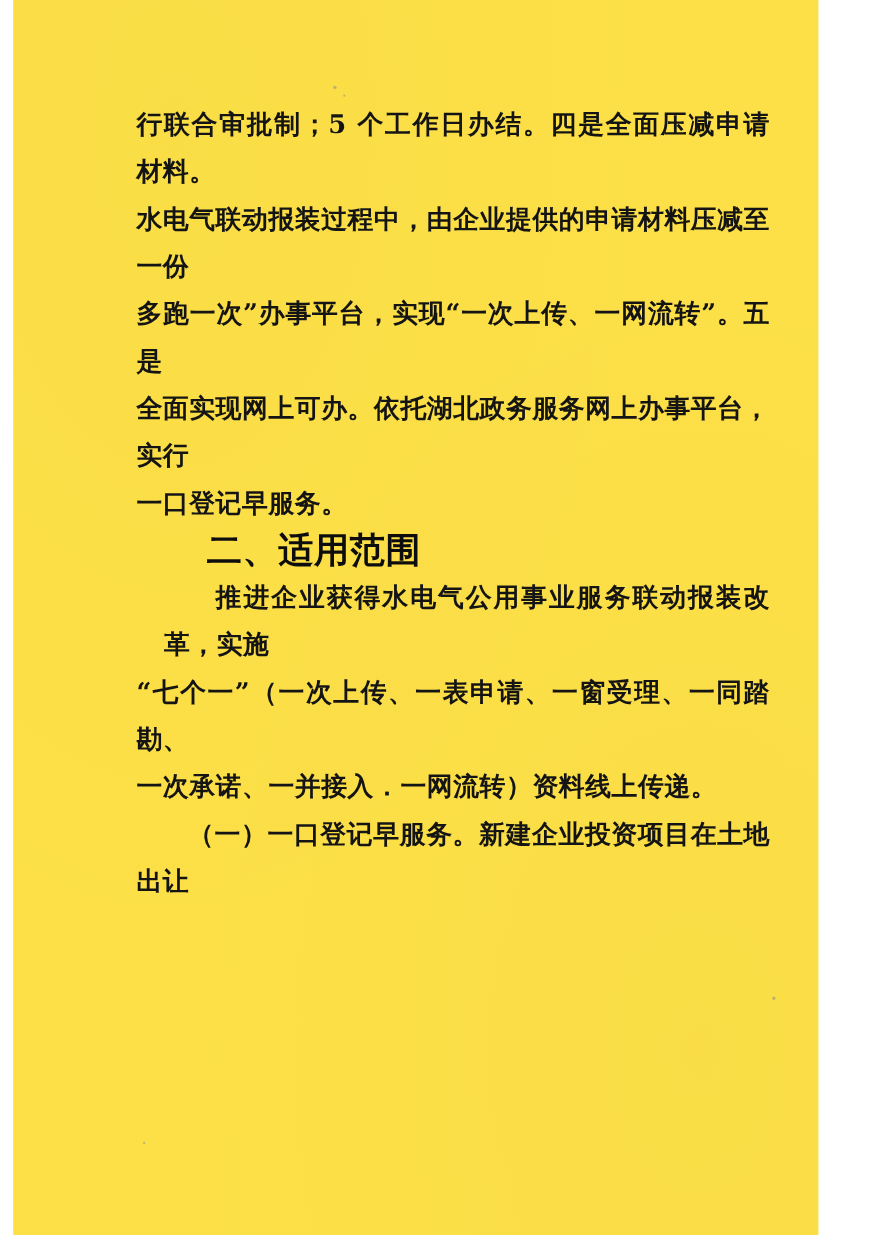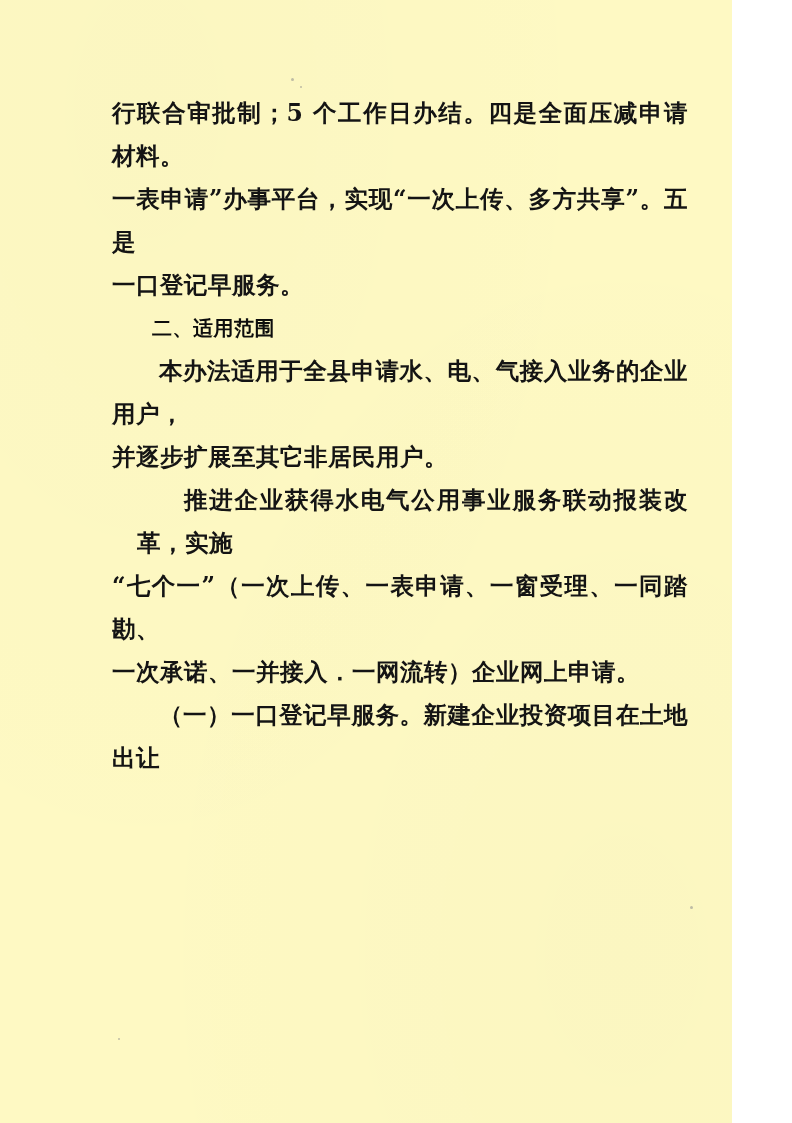--- a/index.html
+++ b/index.html
@@ -10,24 +10,24 @@
   body {
     width: 792px;
     height: 1123px;
     position: relative;
     font-family: "DejaVu Serif", "Liberation Serif", serif;
     color: #111111;
     overflow: hidden;
   }
   .page {
     position: absolute;
-    left: 0; top: 0;
+    left: 12px; top: 0;
     width: 732px;
     height: 1123px;
-    background: #fef9c3;
+    background: #fde047;
   }
   
   .paper-tint {
     position: absolute;
     inset: 0;
     background:
       radial-gradient(ellipse at 20% 10%, rgba(0,0,0,0.012), rgba(0,0,0,0) 60%),
       radial-gradient(ellipse at 85% 85%, rgba(0,0,0,0.012), rgba(0,0,0,0) 60%);
     pointer-events: none;
   }
@@ -43,21 +43,21 @@
     font-size: 23.5px;
     line-height: 43px;
     letter-spacing: 0.5px;
     text-align: justify;
     text-justify: inter-ideograph;
     color: #141414;
     font-weight: 600;
   }
   p.heading {
     margin: 0;
-    font-size: 20px;
+    font-size: 32px;
     line-height: 43px;
     letter-spacing: 0.5px;
     text-indent: 2em;
     font-weight: 700;
     color: #0d0d0d;
   }
   .block {
     margin: 0 0 0 0;
   }
   .speck {
@@ -75,38 +75,36 @@
 
   <div class="speck" style="left:291px; top:78px; width:3px; height:3px;"></div>
   <div class="speck" style="left:300px; top:86px; width:2px; height:2px;"></div>
   <div class="speck" style="left:690px; top:906px; width:3px; height:3px;"></div>
   <div class="speck" style="left:118px; top:1038px; width:2px; height:2px;"></div>
 
   <div class="content">
 
     <div class="block">
       <p class="body-line">行联合审批制；5 个工作日办结。四是全面压减申请材料。</p>
-      <p class="body-line">一表申请”办事平台，实现“一次上传、多方共享”。五是</p>
+      <p class="body-line">水电气联动报装过程中，由企业提供的申请材料压减至一份</p>
+      <p class="body-line">多跑一次”办事平台，实现“一次上传、一网流转”。五是</p>
+      <p class="body-line">全面实现网上可办。依托湖北政务服务网上办事平台，实行</p>
       <p class="body-line">一口登记早服务。</p>
     </div>
 
     <div class="block">
       <p class="heading">二、适用范围</p>
     </div>
 
-    <div class="block">
-      <p class="body-line" style="text-indent:2em;">本办法适用于全县申请水、电、气接入业务的企业用户，</p>
-      <p class="body-line">并逐步扩展至其它非居民用户。</p>
-    </div>
 
 
     <div class="block">
       <p class="body-line" style="text-indent:2em;margin-left:25px;">推进企业获得水电气公用事业服务联动报装改革，实施</p>
       <p class="body-line">“七个一”（一次上传、一表申请、一窗受理、一同踏勘、</p>
-      <p class="body-line">一次承诺、一并接入．一网流转）企业网上申请。</p>
+      <p class="body-line">一次承诺、一并接入．一网流转）资料线上传递。</p>
     </div>
 
     <div class="block">
       <p class="body-line" style="text-indent:2em;">（一）一口登记早服务。新建企业投资项目在土地出让</p>
 
     </div>
 
   </div>
 </div>
 

